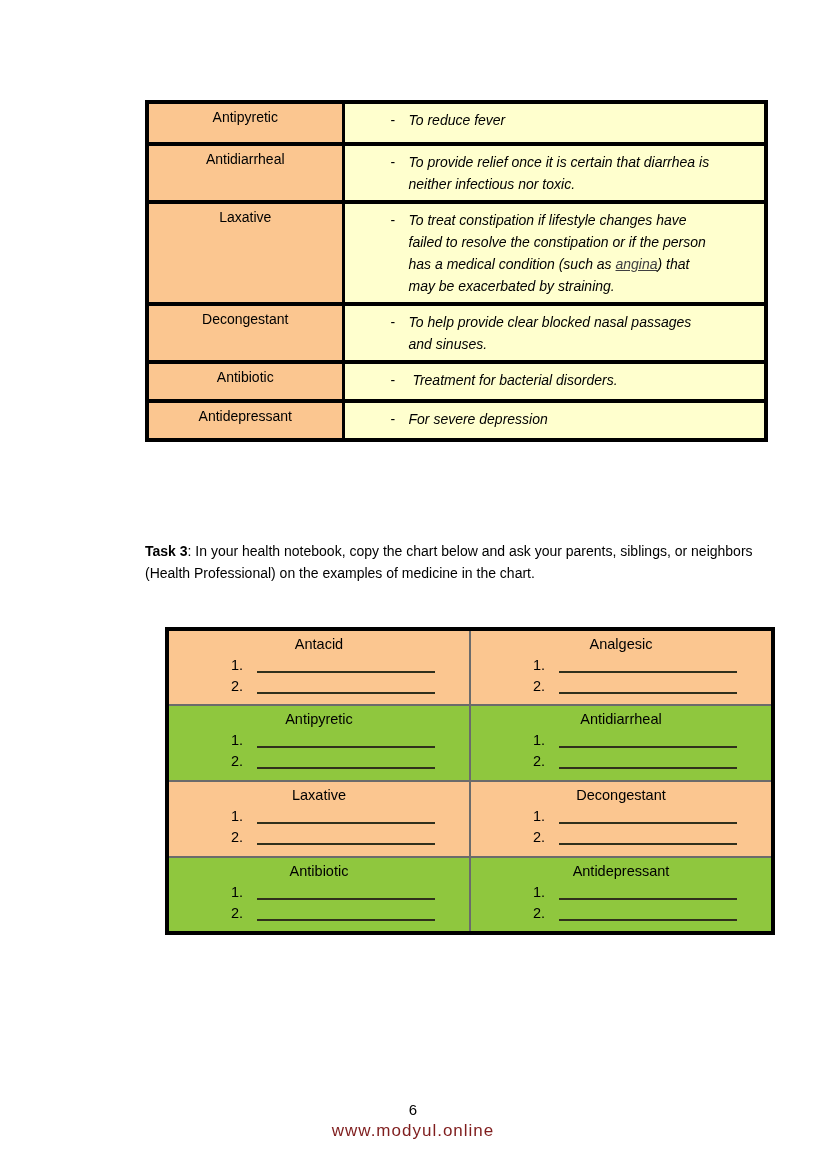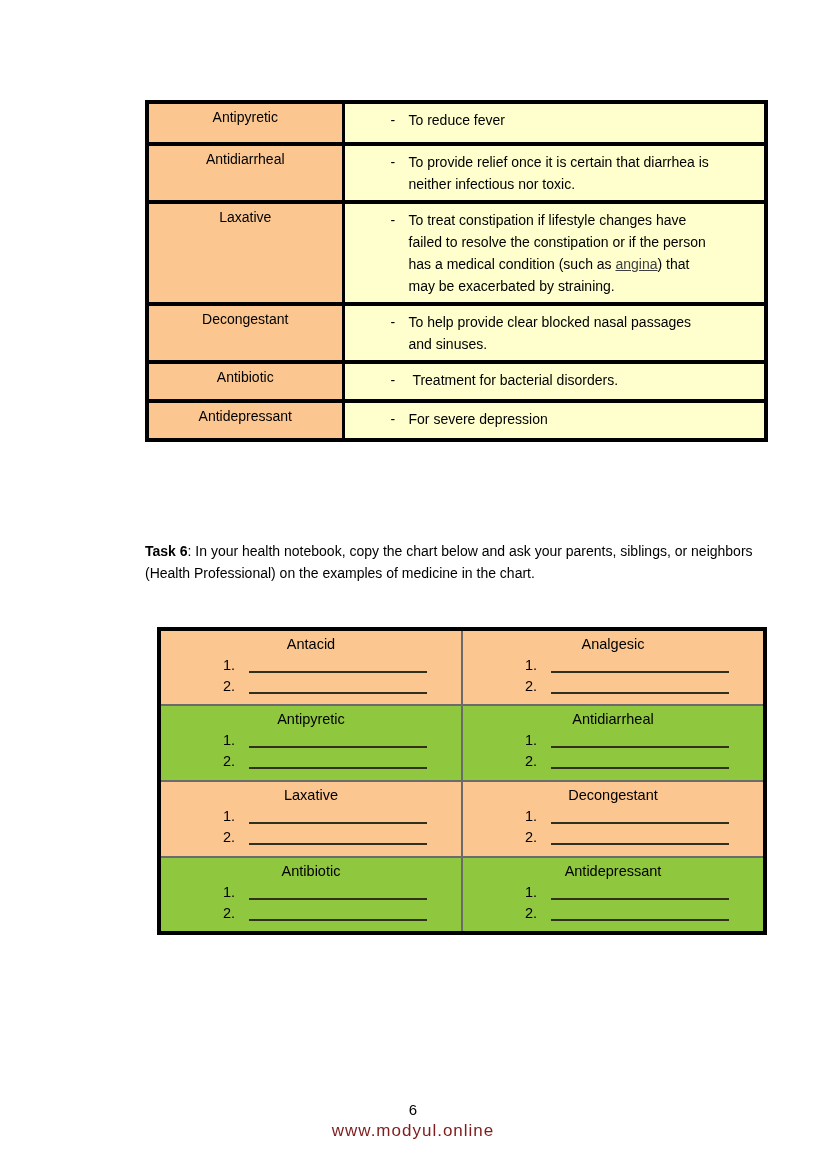--- a/index.html
+++ b/index.html
@@ -20,30 +20,30 @@
   .def-table tr:nth-child(2) td { height:42px; }
   .def-table tr:nth-child(3) td { height:89px; }
   .def-table tr:nth-child(4) td { height:44px; }
   .def-table tr:nth-child(5) td { height:39px; }
   .def-table tr:nth-child(6) td { height:39px; }
   .def-table tr:nth-child(7) td { height:39px; }
   .def-table tr:nth-child(8) td { height:40px; }
   .term-cell { text-align:center; padding-top:5px; }
   .desc { display:flex; align-items:flex-start; padding:5px 4px 5px 46px; line-height:22px; }
   .dash { flex:0 0 18px; }
-  .dtext { flex:1; white-space:pre-wrap; }
+  .dtext { flex:1; white-space:pre-wrap;font-style:italic; }
   .dtext a { text-decoration:underline; cursor:pointer; }
 
   
   .task { position:absolute; left:100px; top:541px; width:636px; font-size:14px; line-height:21.5px; }
   .task b { font-weight:bold; }
 
   
   .chart-table {
-    position:absolute; left:112px; top:627px; width:610px;
+    position:absolute; left:120px; top:627px; width:610px;
     border-collapse:collapse; table-layout:fixed;
     border:4px solid #000;
     font-size:14.5px;
   }
   .chart-table td { border:2px solid #6b6b6b; vertical-align:top; height:76px; padding-top:5px; }
   .cell-title { text-align:center; }
   .blank-row { display:flex; align-items:flex-end; height:21px; margin-left:62px; }
   .blank-row:first-of-type { margin-top:1px; }
   .num { width:26px; }
   .line { width:178px; border-bottom:2px solid #30301c; height:16px; }
@@ -118,21 +118,21 @@
         <td style="background-color: rgb(255, 255, 206);">
           <div class="desc">
               <span class="dash">-</span>
               <span class="dtext">For severe depression</span>
             </div>
         </td>
       </tr>
     </tbody>
   </table>
 
-  <p class="task"><b>Task 6</b><span>: In your health notebook, copy the chart below and ask your parents, siblings, or neighbors (Health Professional) on the examples of medicine in the chart.</span></p>
+  <p class="task"><b>Task 3</b><span>: In your health notebook, copy the chart below and ask your parents, siblings, or neighbors (Health Professional) on the examples of medicine in the chart.</span></p>
 
   <table class="chart-table">
     <tbody>
       <tr>
         <td class="cell" style="background-color: rgb(251, 198, 144);">
           <div class="cell-title">Antacid</div>
           <div class="blank-row">
               <span class="num">1.</span>
               <span class="line"></span>
             </div>

